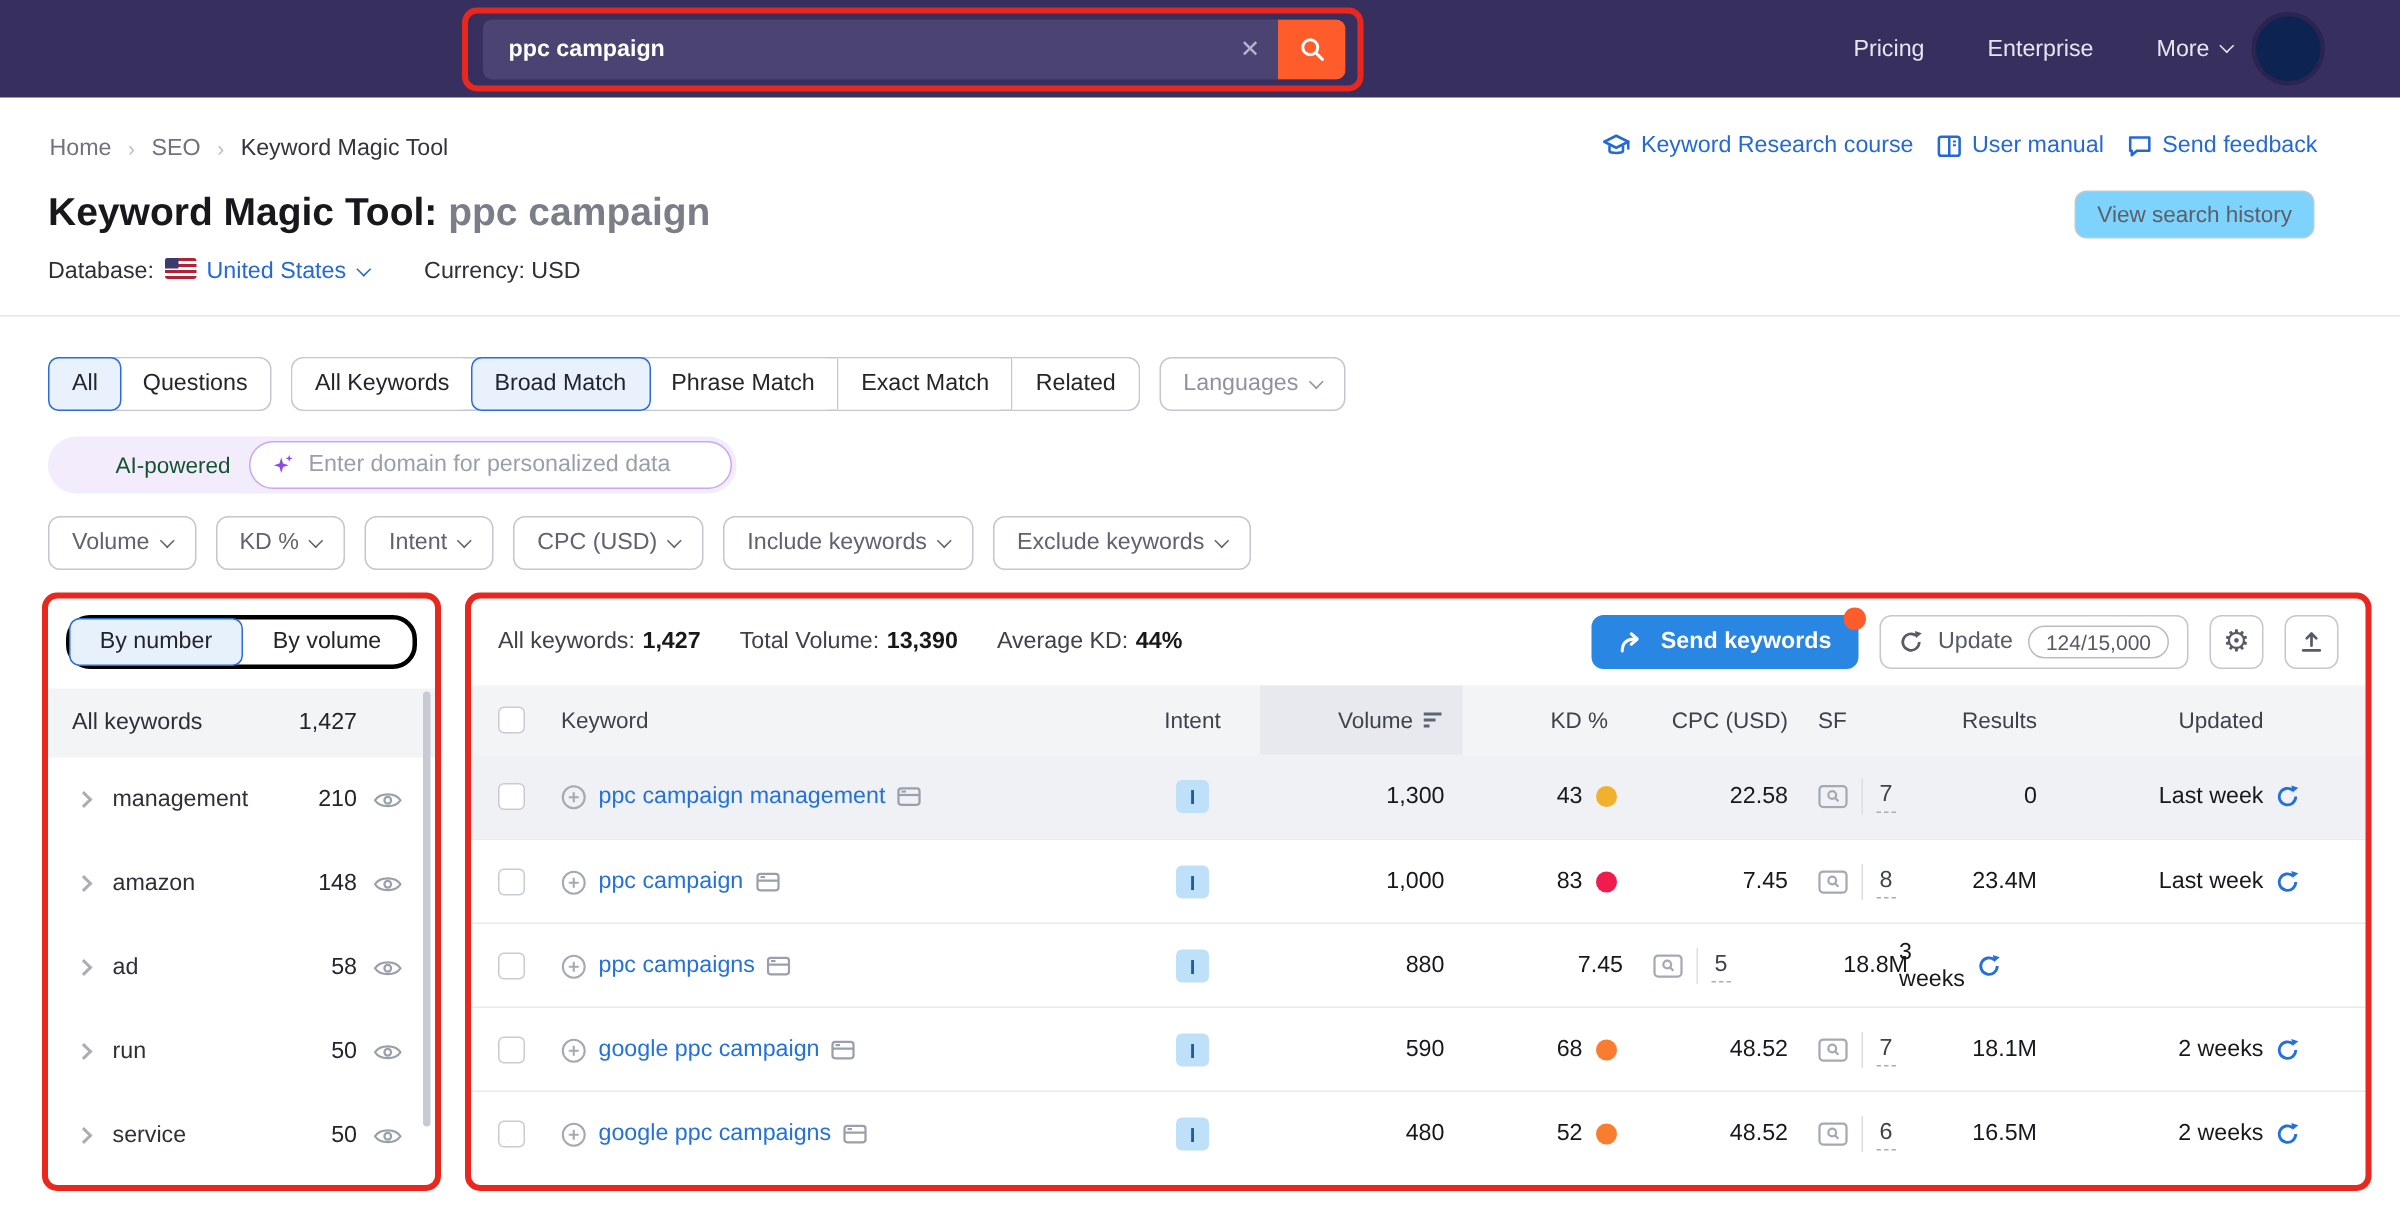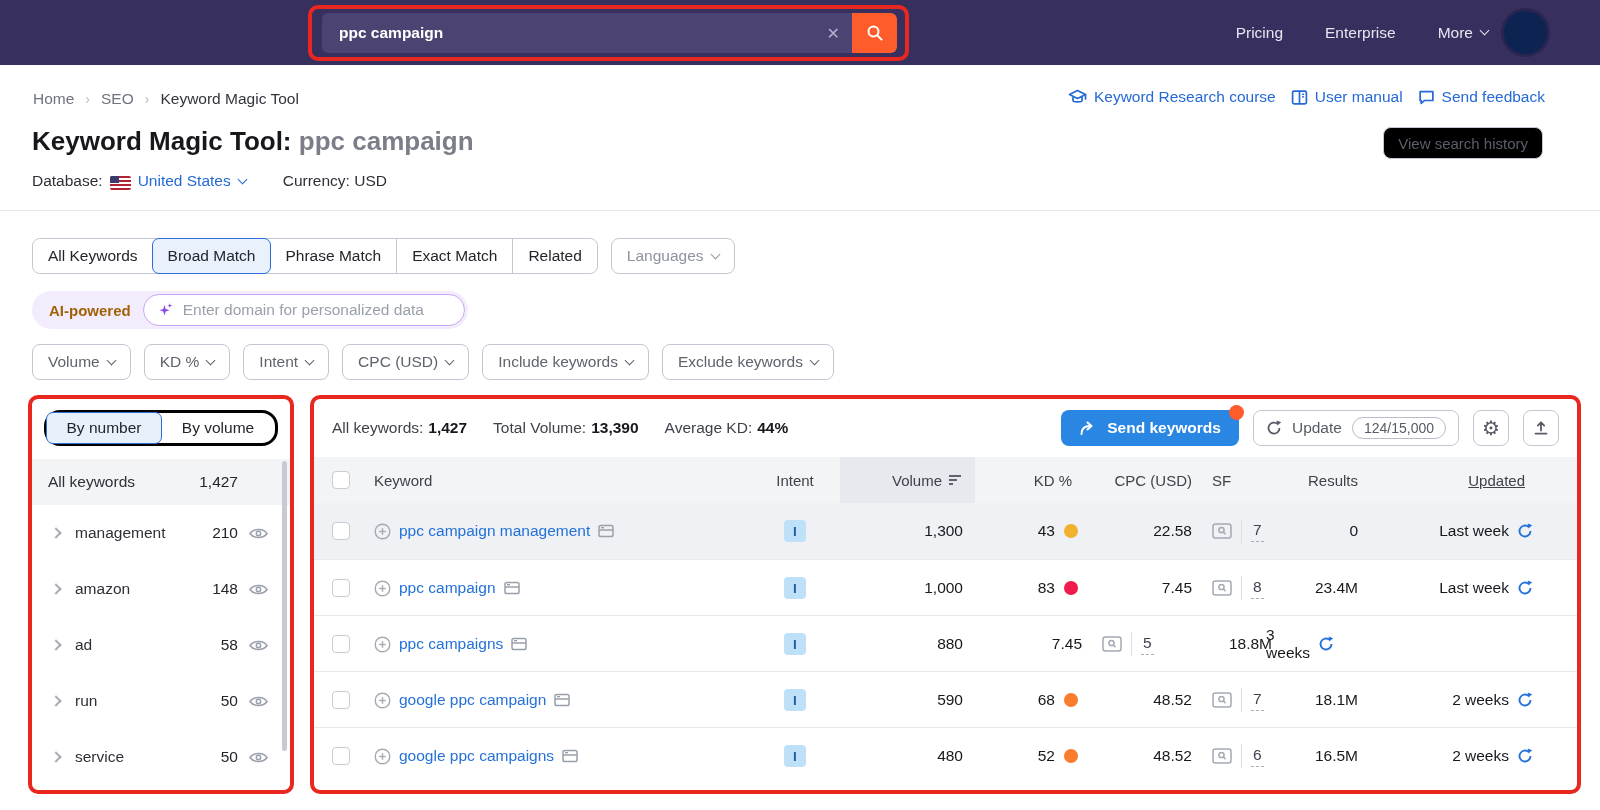--- a/index.html
+++ b/index.html
@@ -32,23 +32,23 @@
   .breadcrumb { position: absolute; left: 33px; top: 90px; display: flex; gap: 11px; align-items: center;
                 font-size: 15.5px; color: #70737F; }
   .breadcrumb .sep { color: #B9BCC6; font-size: 14px; }
   .breadcrumb .current { color: #33353D; }
   .help-links { position: absolute; top: 88px; right: 55px; display: flex; gap: 15px; align-items: center;
                 color: #2569D6; font-size: 15.5px; }
   .help-link { display: flex; align-items: center; gap: 7px; cursor: pointer; }
   .page-title { position: absolute; left: 32px; top: 126px; font-size: 26px; font-weight: bold; color: #17181C; }
   .page-title .query { color: #7B7E88; }
   .history-btn { position: absolute; top: 127px; right: 57px; height: 32px; padding: 0 14px;
-                 background: #000000; border: 1px solid #C3C7D1; border-radius: 8px; color: #5B5F6A;
+                 background: #7dd3fc; border: 1px solid #C3C7D1; border-radius: 8px; color: #5B5F6A;
                  font-size: 15px; display: flex; align-items: center; cursor: pointer; }
-  .db-row { position: absolute; left: 32px; top: 172px; display: flex; align-items: flex-end;
+  .db-row { position: absolute; left: 32px; top: 172px; display: flex; align-items: flex-start;
             font-size: 15.5px; color: #2E3038; gap: 7px; }
   .flag { width: 21px; height: 14px; border-radius: 2px; position: relative; overflow: hidden;
           background: repeating-linear-gradient(#B22234 0 2px, #fff 2px 4px); flex: none; }
   .flag::after { content: ""; position: absolute; left: 0; top: 0; width: 9px; height: 7px; background: #3C3B6E; }
   .db-link { color: #2569D6; cursor: pointer; display: flex; align-items: center; }
   .currency { margin-left: 30px; }
   .top-divider { position: absolute; left: 0; top: 210px; width: 1600px; height: 1px; background: #E7E8EC; }
 
   
   .tabs-row { position: absolute; left: 32px; top: 238px; display: flex; gap: 13px; align-items: center; }
@@ -58,21 +58,21 @@
          cursor: pointer; background: #fff; border-radius: 8px; }
   .tab + .tab { border-left: 1px solid #C3C7D1; border-top-left-radius: 0; border-bottom-left-radius: 0; }
   .tab.selected { border: 1px solid #2B6CD9; border-radius: 7px; background: #E9F2FC; margin: -1px; z-index: 1; }
   .tab.selected + .tab { border-left: none; }
   .languages-btn { height: 36px; border: 1px solid #C3C7D1; border-radius: 8px; padding: 0 15px;
                    color: #8F93A0; font-size: 15.5px; display: flex; align-items: center; cursor: pointer; }
 
   
   .ai-bar { position: absolute; left: 32px; top: 291px; height: 38px; background: #F3ECFD;
             border-radius: 19px; display: flex; align-items: center; padding: 0 3px 0 17px; gap: 12px; }
-  .ai-badge { color: #a16207; font-size: 15px; font-weight: bold; }
+  .ai-badge { color: #14532d; font-size: 15px; font-weight: normal; margin-left: 28px; }
   .ai-input { width: 322px; height: 32px; background: #fff; border: 1.5px solid #C9A7F2; border-radius: 16px;
               display: flex; align-items: center; gap: 9px; padding: 0 14px; }
   .ai-input input { border: none; outline: none; font-size: 15.5px; color: #2E3038; width: 100%;
                     font-family: "Liberation Sans", sans-serif; }
   .ai-input input::placeholder { color: #9AA0AB; }
 
   
   .filters-row { position: absolute; left: 32px; top: 344px; display: flex; gap: 13px; }
   .filter-btn { height: 36px; padding: 0 15px; border: 1px solid #C3C7D1; border-radius: 8px; background: #fff;
                 color: #5F636E; font-size: 15.5px; display: flex; align-items: center; cursor: pointer; }
@@ -124,21 +124,21 @@
   .cell-check { padding-left: 18px; }
   .checkbox { width: 18px; height: 18px; border: 1.5px solid #C7CBD4; border-radius: 4px; background: #fff;
               display: inline-block; cursor: pointer; }
   .h-keyword { padding-left: 14px; }
   .h-intent { justify-content: center; }
   .h-volume { background: #E7E9EE; justify-content: flex-end; gap: 7px; padding-right: 12px; cursor: pointer; }
   .h-kd { justify-content: flex-end; padding-right: 18px; }
   .h-cpc { justify-content: flex-end; padding-right: 8px; }
   .h-sf { padding-left: 12px; }
   .h-results { justify-content: flex-end; padding-right: 20px; }
-  .h-updated { justify-content: flex-end; padding-right: 52px; text-decoration: underline; }
+  .h-updated { justify-content: flex-end; padding-right: 68px; }
 
   .trow { height: 56px; border-top: 1px solid #E8E9ED; font-size: 15.5px; color: #17181C; background: #fff; }
   .trow.hl { background: #EFF1F5; border-top: none; }
   .trow > div { display: flex; align-items: center; height: 56px; }
   .c-keyword { padding-left: 14px; gap: 8px; }
   .kw-link { color: #2371D9; cursor: pointer; }
   .c-intent { justify-content: center; }
   .intent-badge { width: 22px; height: 22px; border-radius: 4px; background: #BEE0F8; color: #1F5E9E;
                   font-size: 13.5px; font-weight: bold; display: flex; align-items: center; justify-content: center; }
   .c-volume { justify-content: flex-end; padding-right: 12px; }
@@ -236,20 +236,24 @@
     </span>
     <span class="currency">
       <span>Currency:</span> <span>USD</span>
     </span>
   </div>
 
   <div class="top-divider"></div>
 
   <div class="tabs-row">
     <div class="tab-group">
+      <div class="tab selected">All</div>
+      <div class="tab">Questions</div>
+    </div>
+    <div class="tab-group">
       <div class="tab">All Keywords</div>
       <div class="tab selected">Broad Match</div>
       <div class="tab">Phrase Match</div>
       <div class="tab">Exact Match</div>
       <div class="tab">Related</div>
     </div>
     <div class="languages-btn">
       <span>Languages</span>
         <i class="chev"></i>
     </div>

